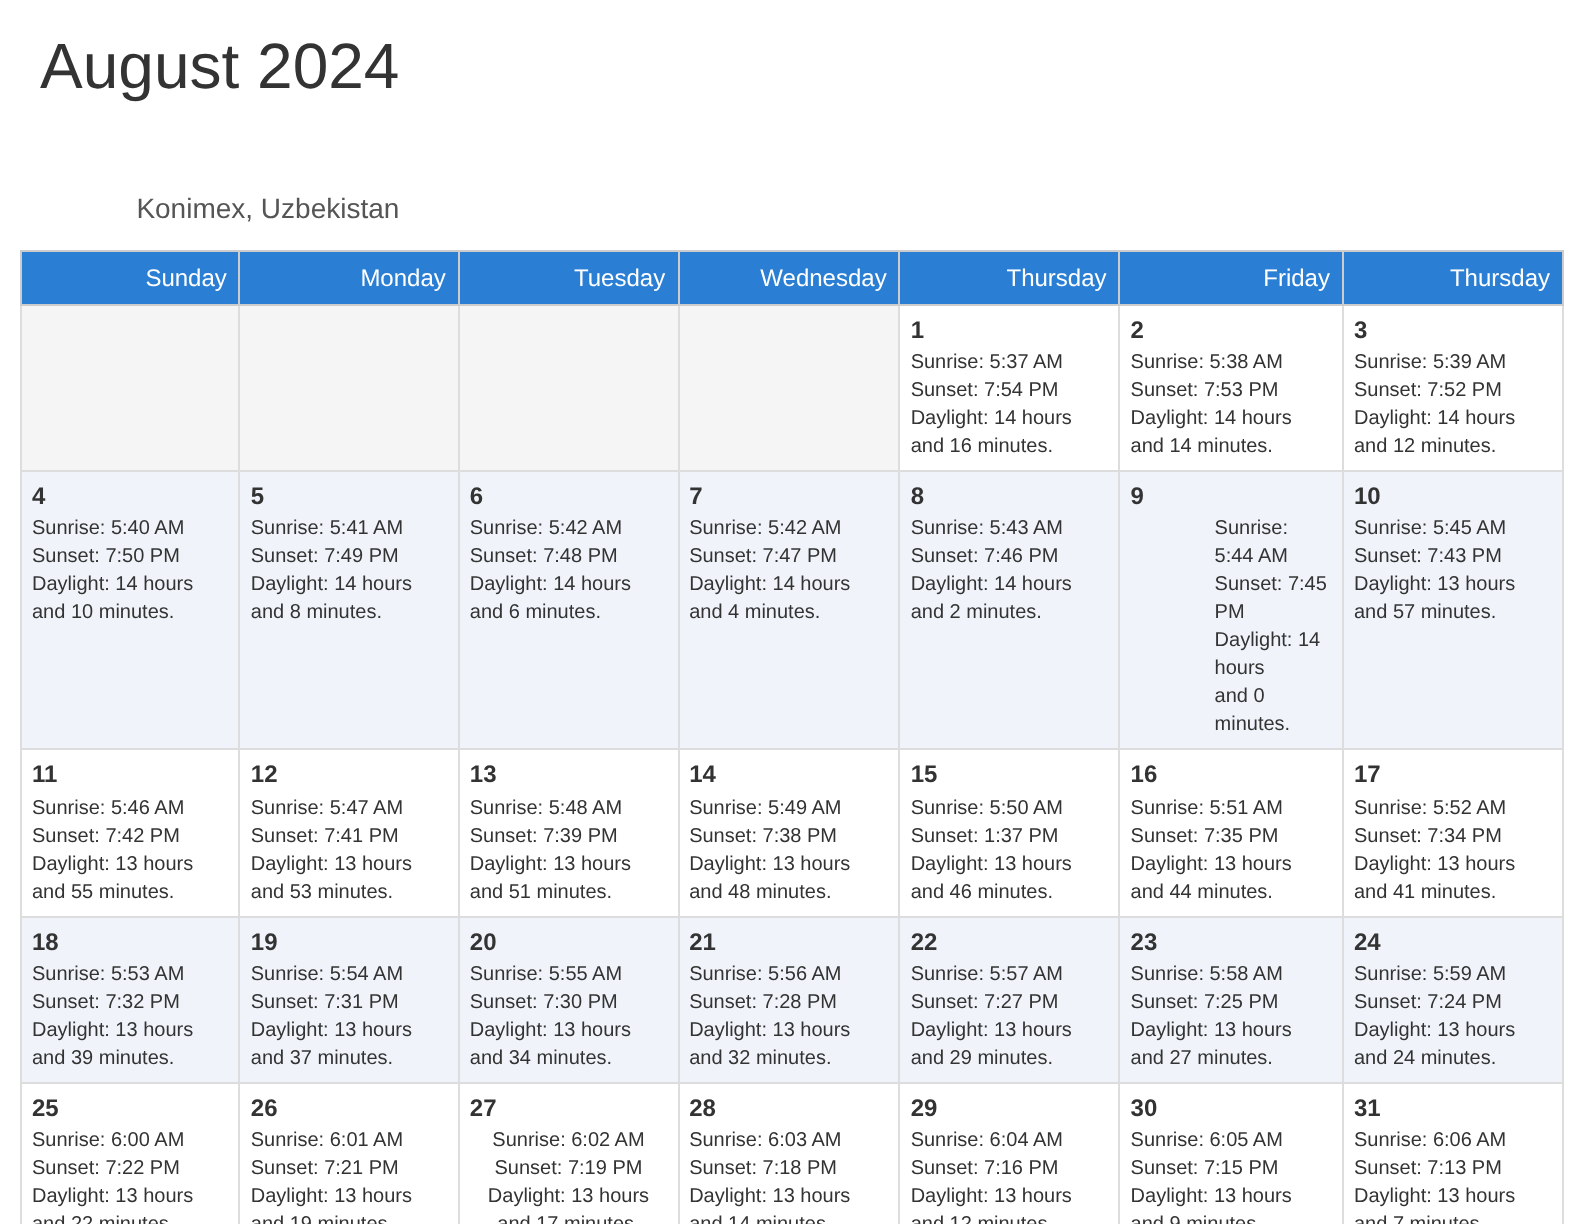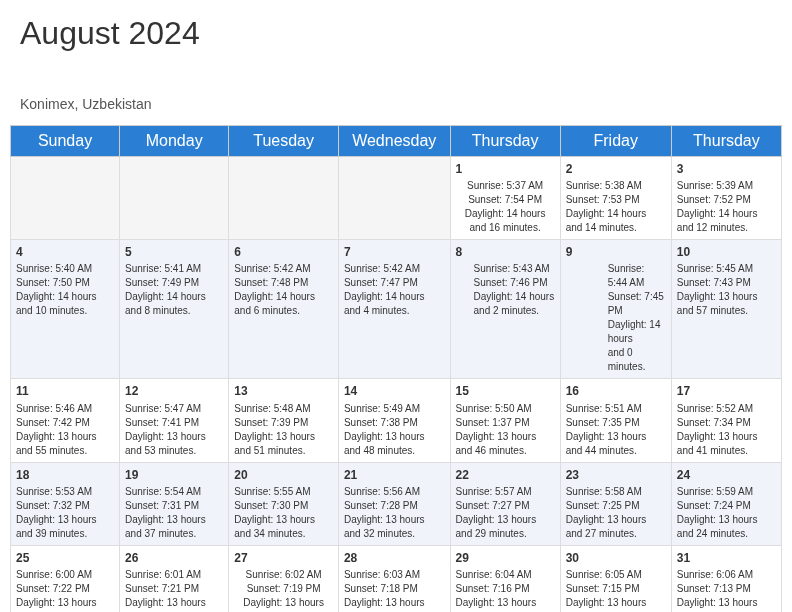--- a/index.html
+++ b/index.html
@@ -29,43 +29,43 @@
       line-height: 1.1;
     }
     .logo-text span {
       color: #1a6eb5;
     }
     .logo-icon {
       width: 28px;
       height: 28px;
     }
     .title-block {
-      text-align: left;
+      text-align: right;
     }
     .month-year {
       font-size: 32px;
       font-weight: normal;
       color: #333;
     }
     .location {
       font-size: 14px;
       color: #555;
       margin-top: 44px;
     }
     .calendar {
       width: 100%;
       border-collapse: collapse;
       font-size: 10.5px;
     }
     .calendar th {
       background: #2a7fd4;
       color: #fff;
-      text-align: center;
+      text-align: right;
       padding: 6px 6px;
-      font-size: 16px;
+      font-size: 12px;
       font-weight: normal;
       border: 1px solid #ccc;
     }
     .calendar td {
       vertical-align: top;
       border: 1px solid #ddd;
       padding: 4px 5px;
       width: 113px;
       min-height: 80px;
       background: #fff;
@@ -122,21 +122,21 @@
       </tr>
   </thead>
   <tbody id="calendar-body">
   <tr>
         <td class="empty"></td>
         <td class="empty"></td>
         <td class="empty"></td>
         <td class="empty"></td>
         <td>
           <span class="day-num">1</span>
-          <div class="day-info" style="white-space: pre-wrap; text-align: center;">Sunrise: 5:37 AM
+          <div class="day-info" style="white-space: pre-wrap;">Sunrise: 5:37 AM
 Sunset: 7:54 PM
 Daylight: 14 hours
 and 16 minutes.</div>
         </td>
         <td>
           <span class="day-num">2</span>
           <div class="day-info" style="white-space: pre-wrap;">Sunrise: 5:38 AM
 Sunset: 7:53 PM
 Daylight: 14 hours
 and 14 minutes.</div>
@@ -173,21 +173,21 @@
         </td>
         <td>
           <span class="day-num">7</span>
           <div class="day-info" style="white-space: pre-wrap;">Sunrise: 5:42 AM
 Sunset: 7:47 PM
 Daylight: 14 hours
 and 4 minutes.</div>
         </td>
         <td>
           <span class="day-num">8</span>
-          <div class="day-info" style="white-space: pre-wrap; margin-left: 18px;">Sunrise: 5:43 AM
+          <div class="day-info" style="white-space: pre-wrap;">Sunrise: 5:43 AM
 Sunset: 7:46 PM
 Daylight: 14 hours
 and 2 minutes.</div>
         </td>
         <td>
           <span class="day-num">9</span>
           <div class="day-info" style="white-space: pre-wrap; margin-left: 42px;">Sunrise: 5:44 AM
 Sunset: 7:45 PM
 Daylight: 14 hours
 and 0 minutes.</div>

